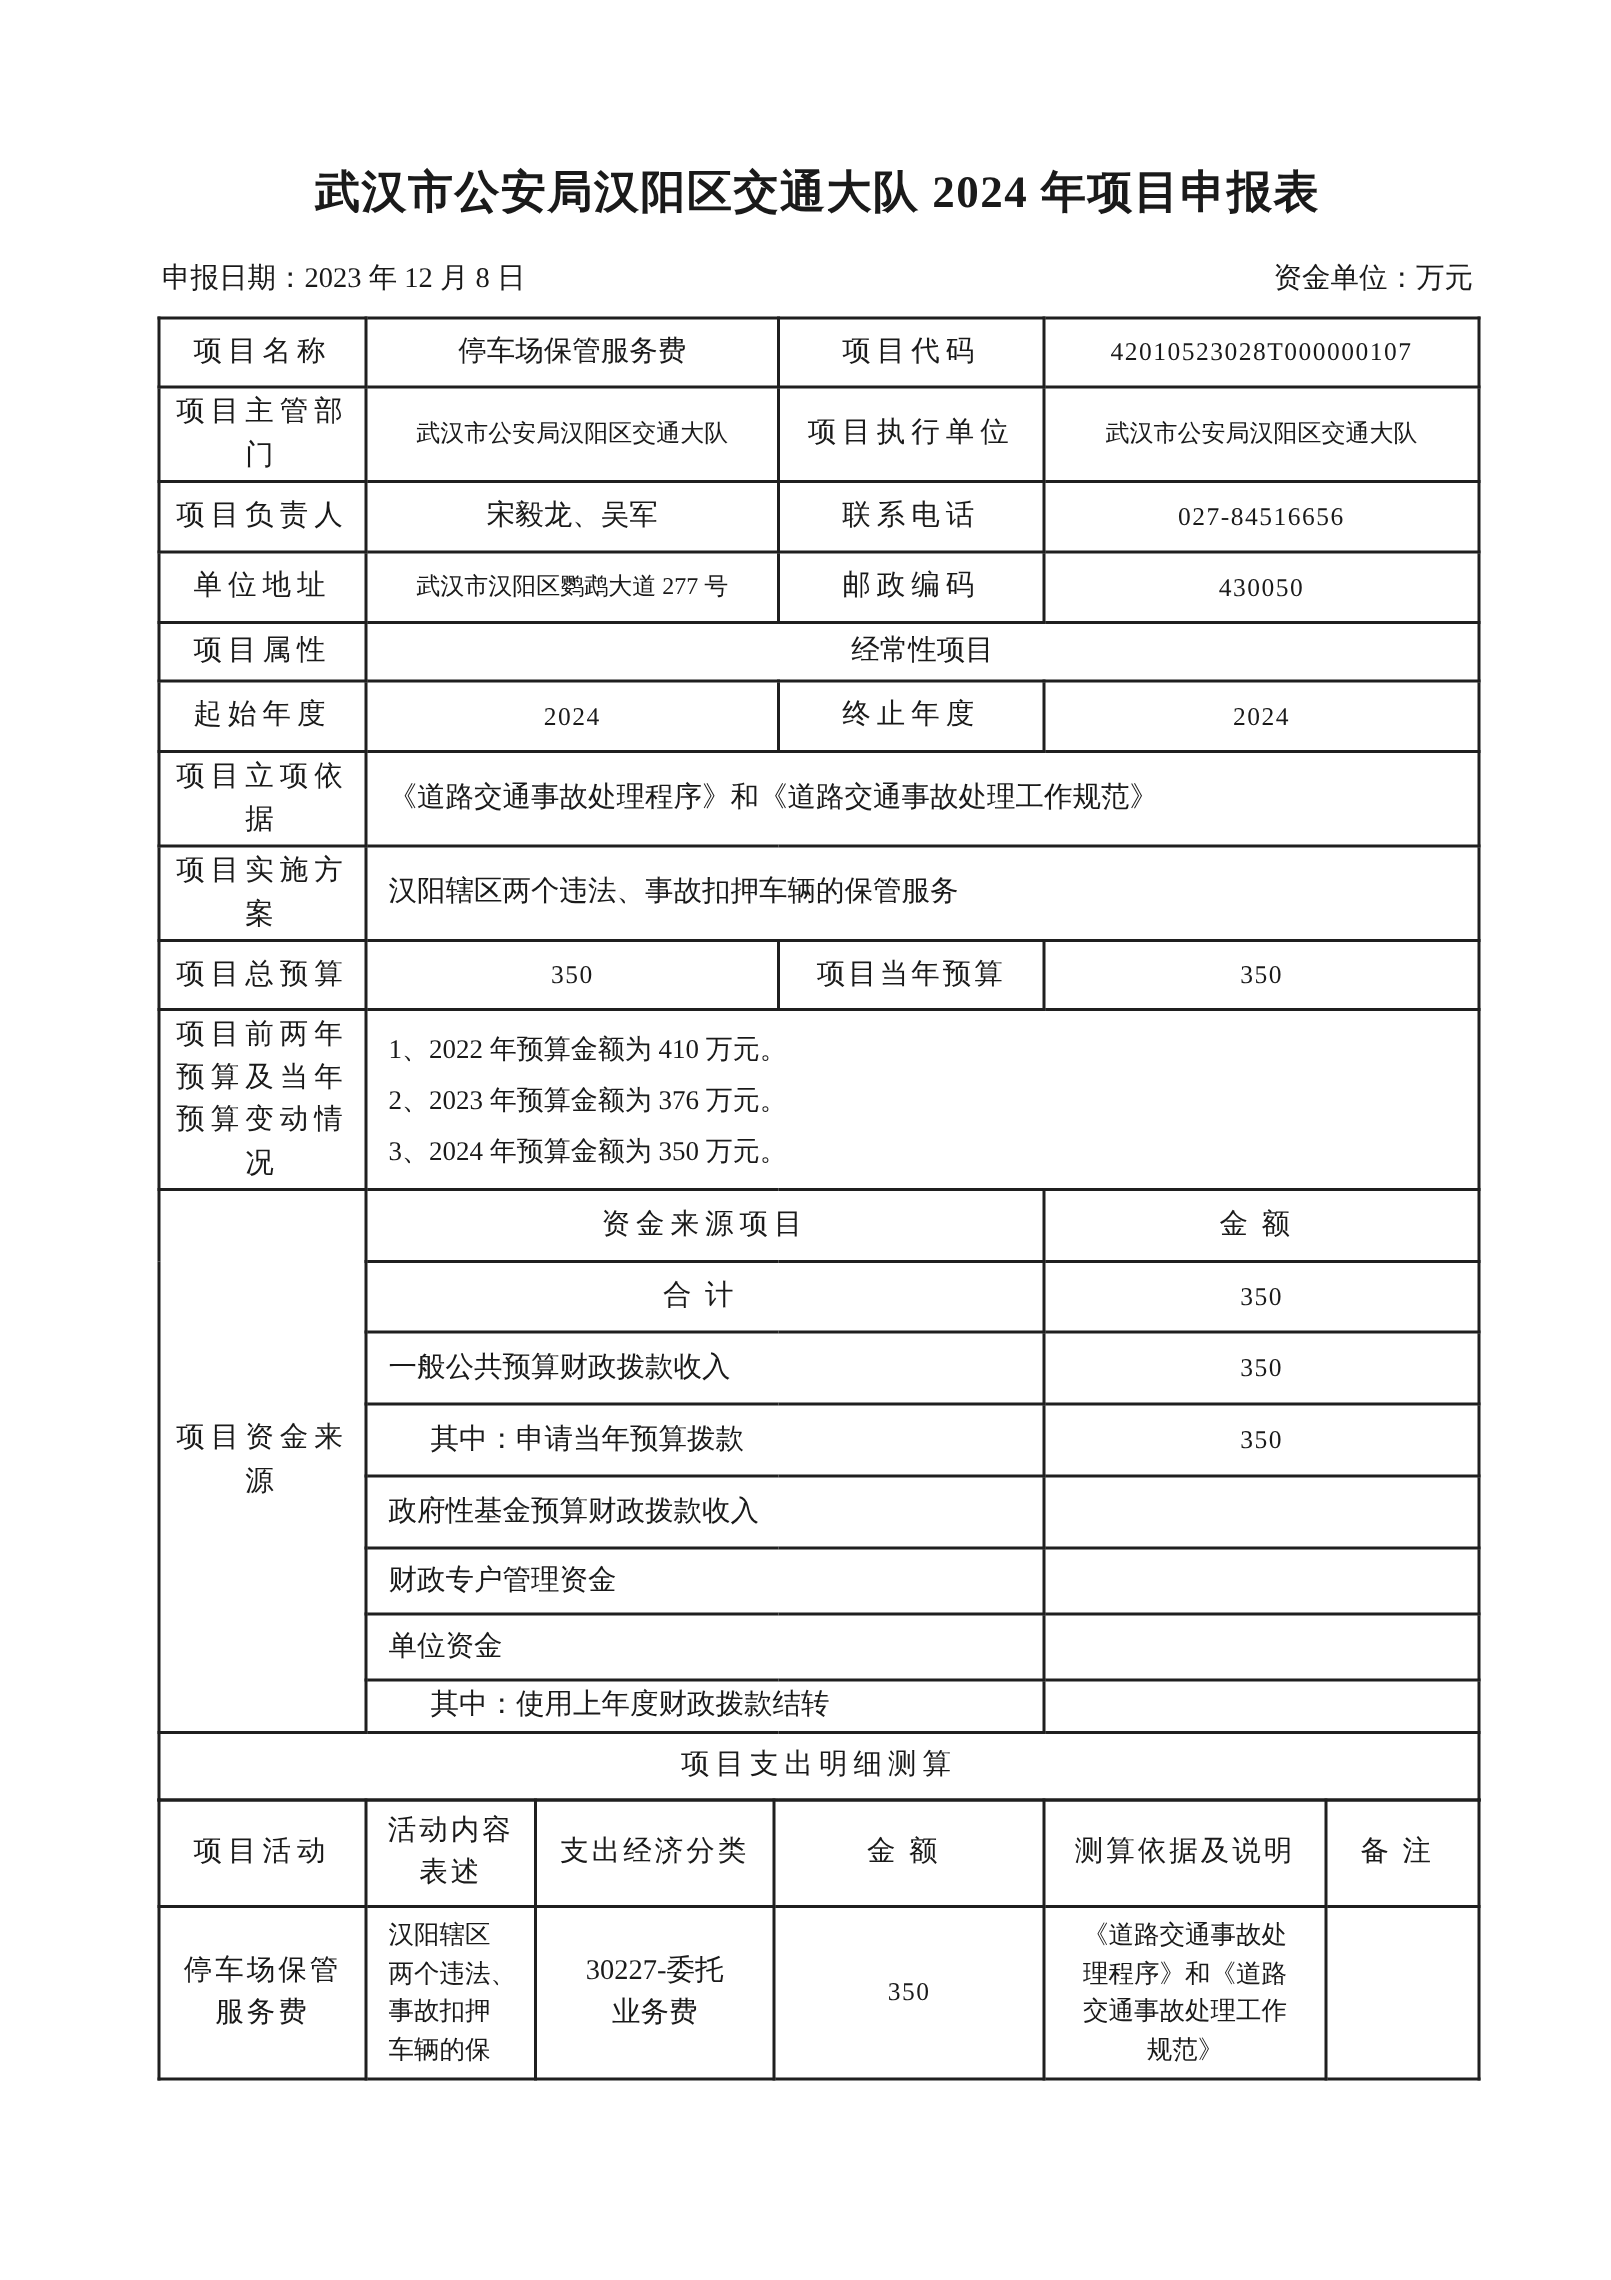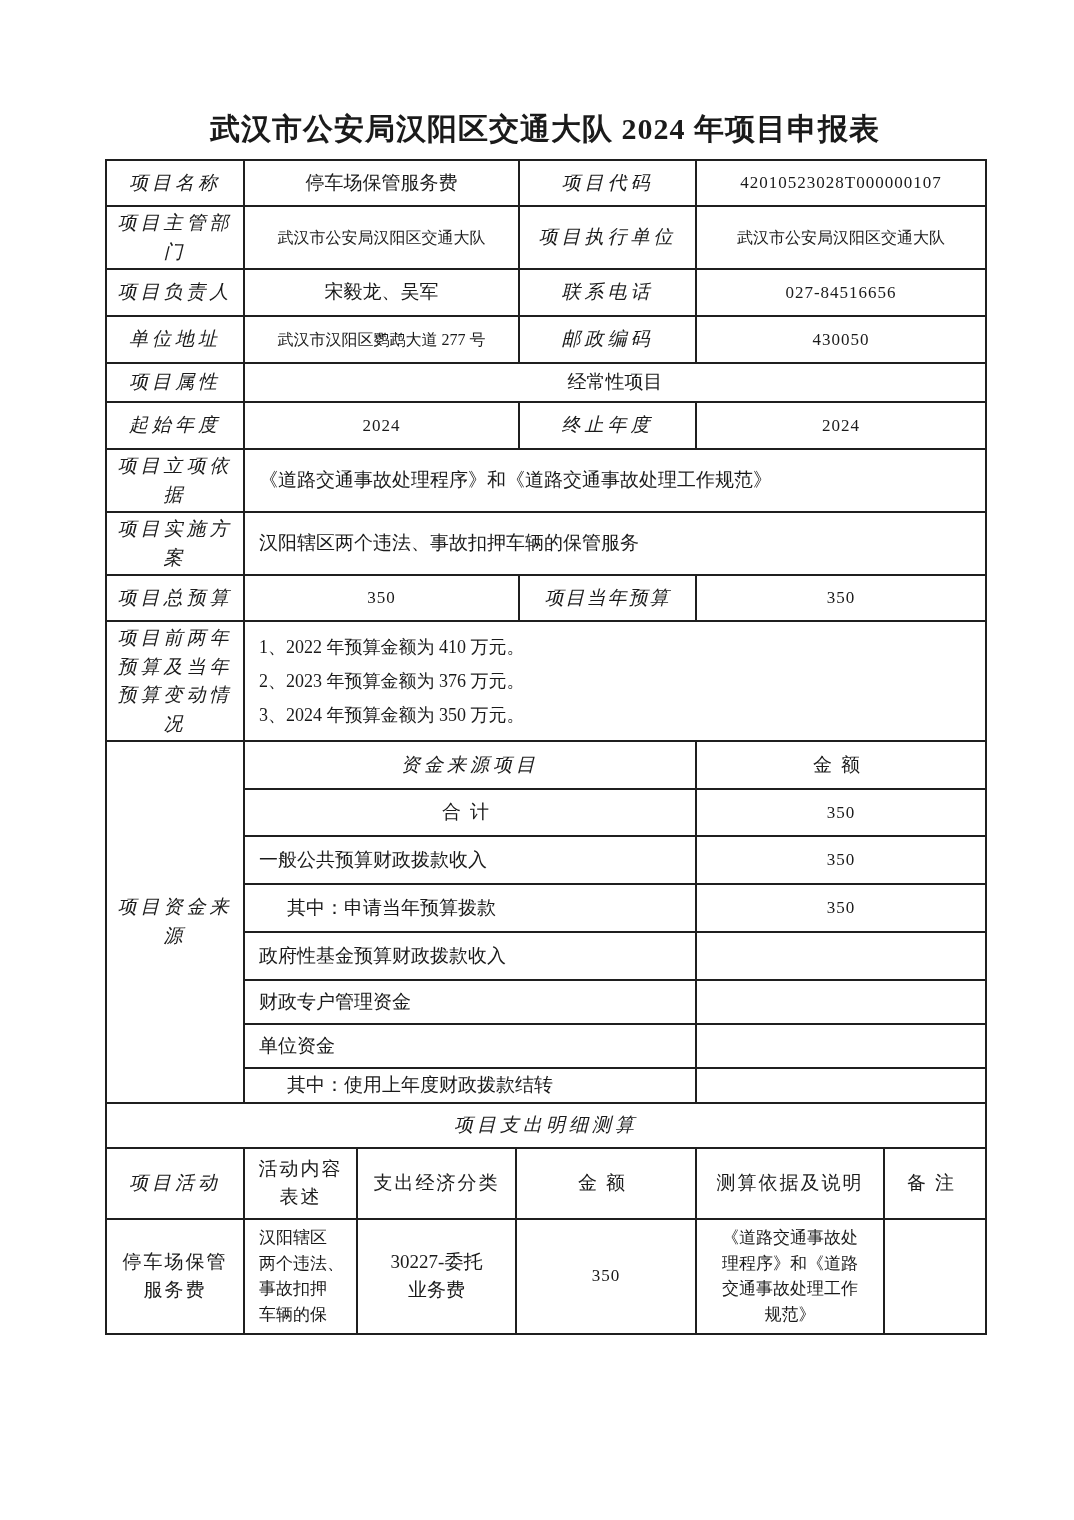--- a/index.html
+++ b/index.html
@@ -22,41 +22,45 @@
     border-collapse: collapse; table-layout: fixed; width: 880px;
   }
   .t1 { margin-top: 13px; }
   .t2 { margin-top: -2px; }
   td, th {
     border: 2px solid #1f1f1f; padding: 2px 8px;
     font-size: 19px; font-weight: 400;
     text-align: center; vertical-align: middle; line-height: 1.5;
     overflow: hidden;
   }
-  .lab   { letter-spacing: 4px; font-style: italic; }
+  .lab   { letter-spacing: 4px; }
   .ls8   { letter-spacing: 9px; }
   .left  { text-align: left; padding-left: 14px; }
   .indent{ padding-left: 42px; }
   .pre   { white-space: pre-line; }
   .small { font-size: 16px; border-radius: 14px; }
   .sz17  { font-size: 17px; }
   .num   {
     font-family: Liberation Serif, serif;
     font-size: 17px; letter-spacing: 1px;
   }
   .hist  { font-size: 18px; line-height: 34px; }
   .bb3   { border-bottom-width: 3px; }
 </style>
 </head>
 <body>
 
 <div class="page">
 
   <div class="title">武汉市公安局汉阳区交通大队 2024 年项目申报表</div>
 
+  <div class="meta">
+    <span>申报日期：2023 年 12 月 8 日</span>
+    <span>资金单位：万元</span>
+  </div>
 
   <table class="t1">
     <colgroup>
         <col style="width:138px">
         <col style="width:275px">
         <col style="width:177px">
         <col style="width:290px">
       </colgroup>
     <tbody>
       <tr style="height:46px">

